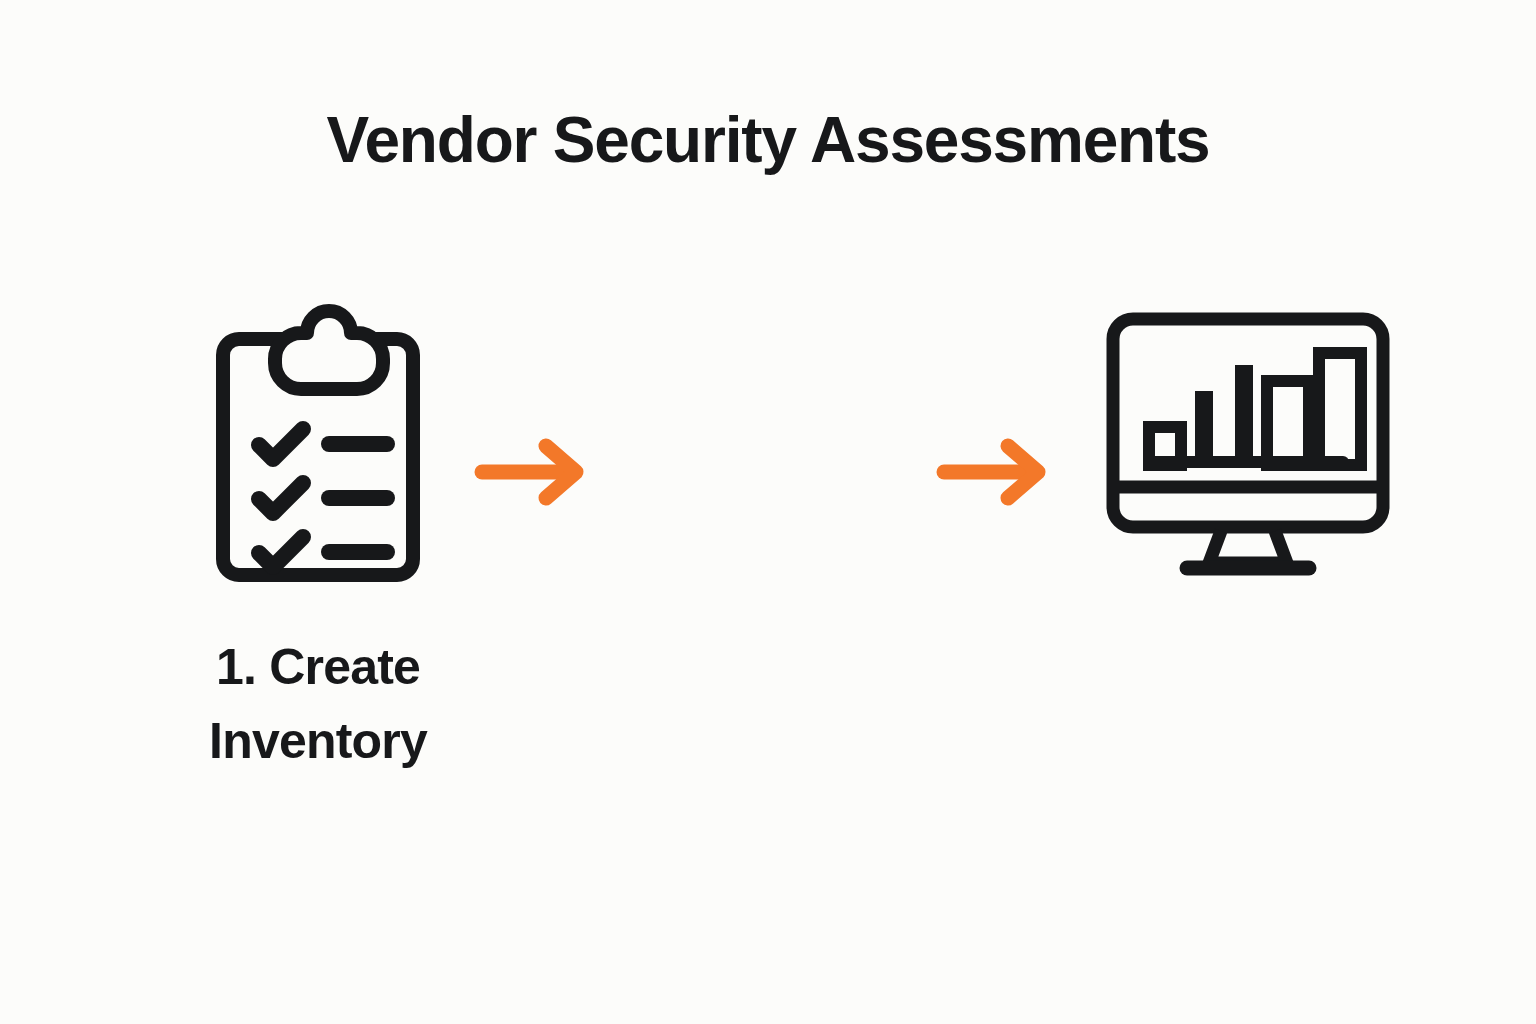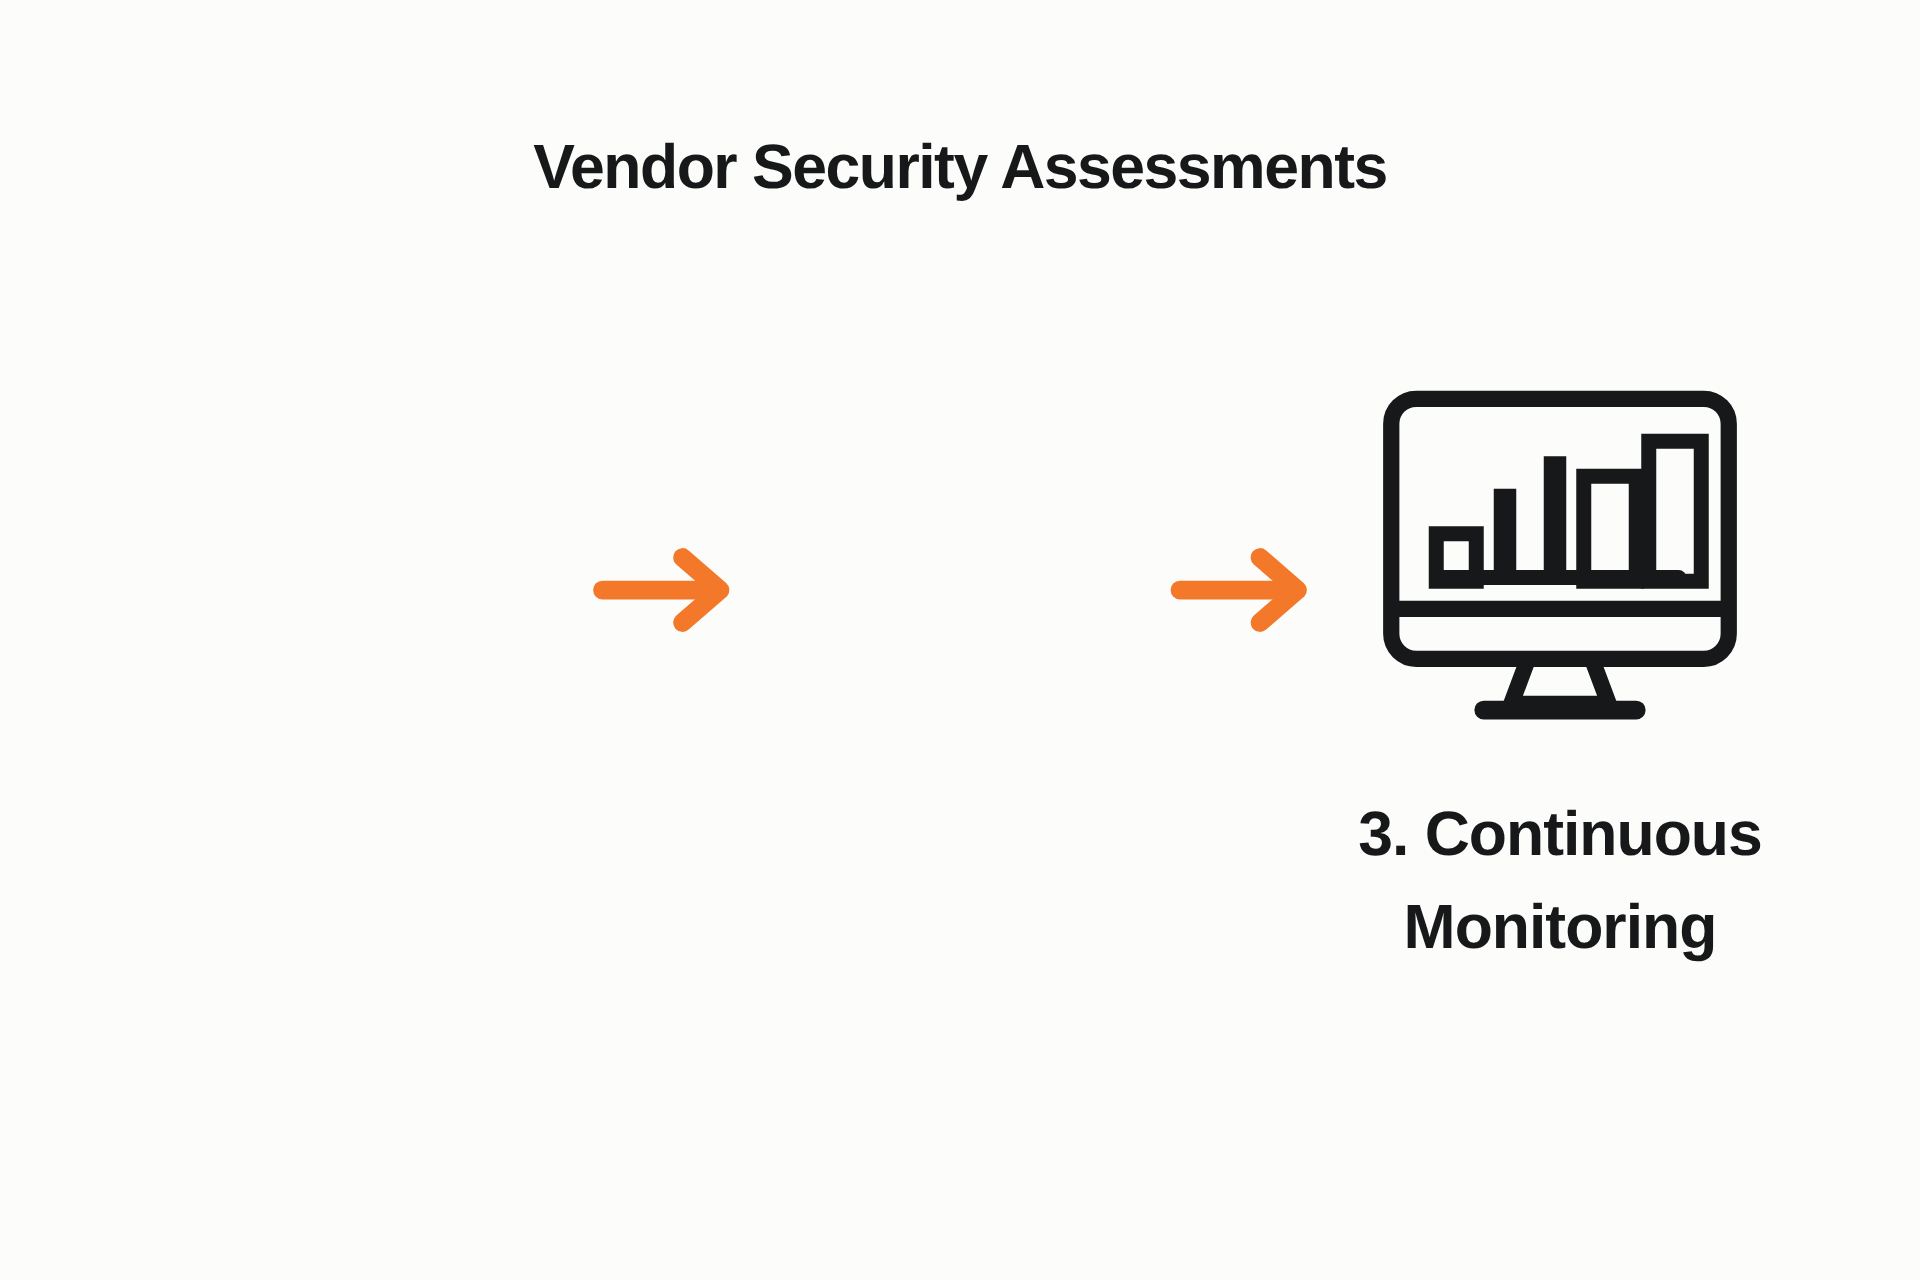--- a/index.html
+++ b/index.html
@@ -17,21 +17,21 @@
     font-family: "Liberation Sans", "DejaVu Sans", sans-serif;
   }
 
   
   #page-title {
     position: absolute;
     left: 0;
     top: 108px;
     width: 1536px;
     text-align: center;
-    font-size: 50px;
+    font-size: 64px;
     font-weight: 700;
     letter-spacing: -1.2px;
     color: #17181a;
     line-height: 1.0;
     white-space: nowrap;
   }
 
   
   #steps-row {
     position: absolute;
@@ -90,20 +90,51 @@
 </style>
 </head>
 <body>
 
 <div id="canvas" style="background: rgb(252, 252, 250);">
 
   <div id="page-title">Vendor Security Assessments</div>
 
   <div id="steps-row">
 
+    <div class="step step-1">
+      <div class="step-icon">
+        <svg width="210" height="280" viewBox="0 0 210 280" aria-hidden="true">
+
+          <rect x="10" y="34" width="190" height="236" rx="16" ry="16" fill="none" stroke="#17181a" stroke-width="14"></rect>
+
+          <path d="M 62 54
+                   a 26 26 0 0 1 26 -26
+                   l 6 0
+                   a 22 22 0 0 1 44 0
+                   l 6 0
+                   a 26 26 0 0 1 26 26
+                   l 0 4
+                   a 26 26 0 0 1 -26 26
+                   l -56 0
+                   a 26 26 0 0 1 -26 -26
+                   Z" fill="#fcfcfa" stroke="#17181a" stroke-width="14" stroke-linejoin="round"></path>
+
+          <path d="M 46 140 L 60 154 L 90 124" fill="none" stroke="#17181a" stroke-width="16" stroke-linecap="round" stroke-linejoin="round"></path>
+          <line x1="116" y1="139" x2="174" y2="139" stroke="#17181a" stroke-width="16" stroke-linecap="round"></line>
+
+          <path d="M 46 194 L 60 208 L 90 178" fill="none" stroke="#17181a" stroke-width="16" stroke-linecap="round" stroke-linejoin="round"></path>
+          <line x1="116" y1="193" x2="174" y2="193" stroke="#17181a" stroke-width="16" stroke-linecap="round"></line>
+
+          <path d="M 46 248 L 60 262 L 90 232" fill="none" stroke="#17181a" stroke-width="16" stroke-linecap="round" stroke-linejoin="round"></path>
+          <line x1="116" y1="247" x2="174" y2="247" stroke="#17181a" stroke-width="16" stroke-linecap="round"></line>
+        </svg>
+      </div>
+      <div class="step-label">1. Create
+Inventory</div>
+    </div>
 
     <div class="arrow arrow-1">
       <svg width="120" height="80" viewBox="0 0 120 80" aria-hidden="true">
         <line x1="6" y1="40" x2="92" y2="40" stroke="#f37829" stroke-width="15" stroke-linecap="round"></line>
         <path d="M 70 14 L 100 40 L 70 66" fill="none" stroke="#f37829" stroke-width="15" stroke-linecap="round" stroke-linejoin="round"></path>
       </svg>
     </div>
 
 
     <div class="arrow arrow-2">
@@ -129,18 +160,16 @@
           <path d="M 138 152 L 138 62 L 144 62 L 144 152" fill="none" stroke="#17181a" stroke-width="12" stroke-linejoin="miter"></path>
 
           <rect x="164" y="72" width="42" height="84" fill="none" stroke="#17181a" stroke-width="12"></rect>
 
           <rect x="216" y="44" width="42" height="112" fill="none" stroke="#17181a" stroke-width="12"></rect>
 
           <path d="M 118 222 L 106 254 L 184 254 L 172 222" fill="none" stroke="#17181a" stroke-width="13" stroke-linejoin="round"></path>
           <line x1="84" y1="259" x2="206" y2="259" stroke="#17181a" stroke-width="15" stroke-linecap="round"></line>
         </svg>
       </div>
-      <div class="step-label">3. Continuous
-Monitoring</div>
     </div>
 
   </div>
 </div>
 
 </body></html>

